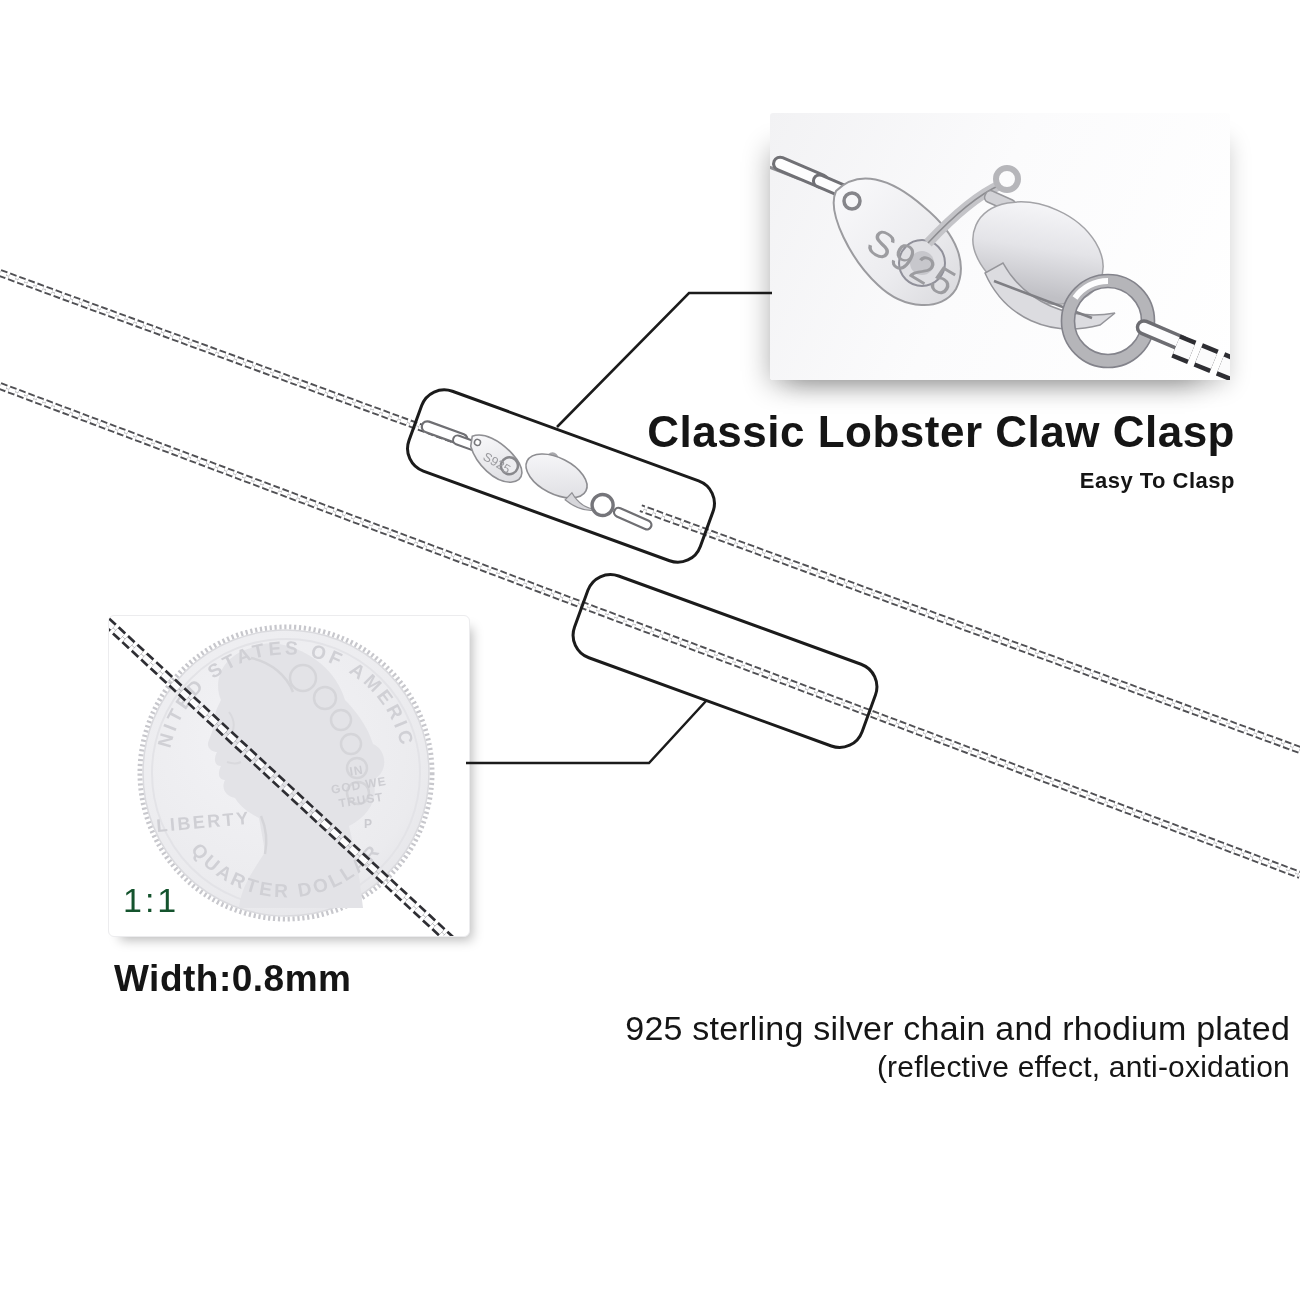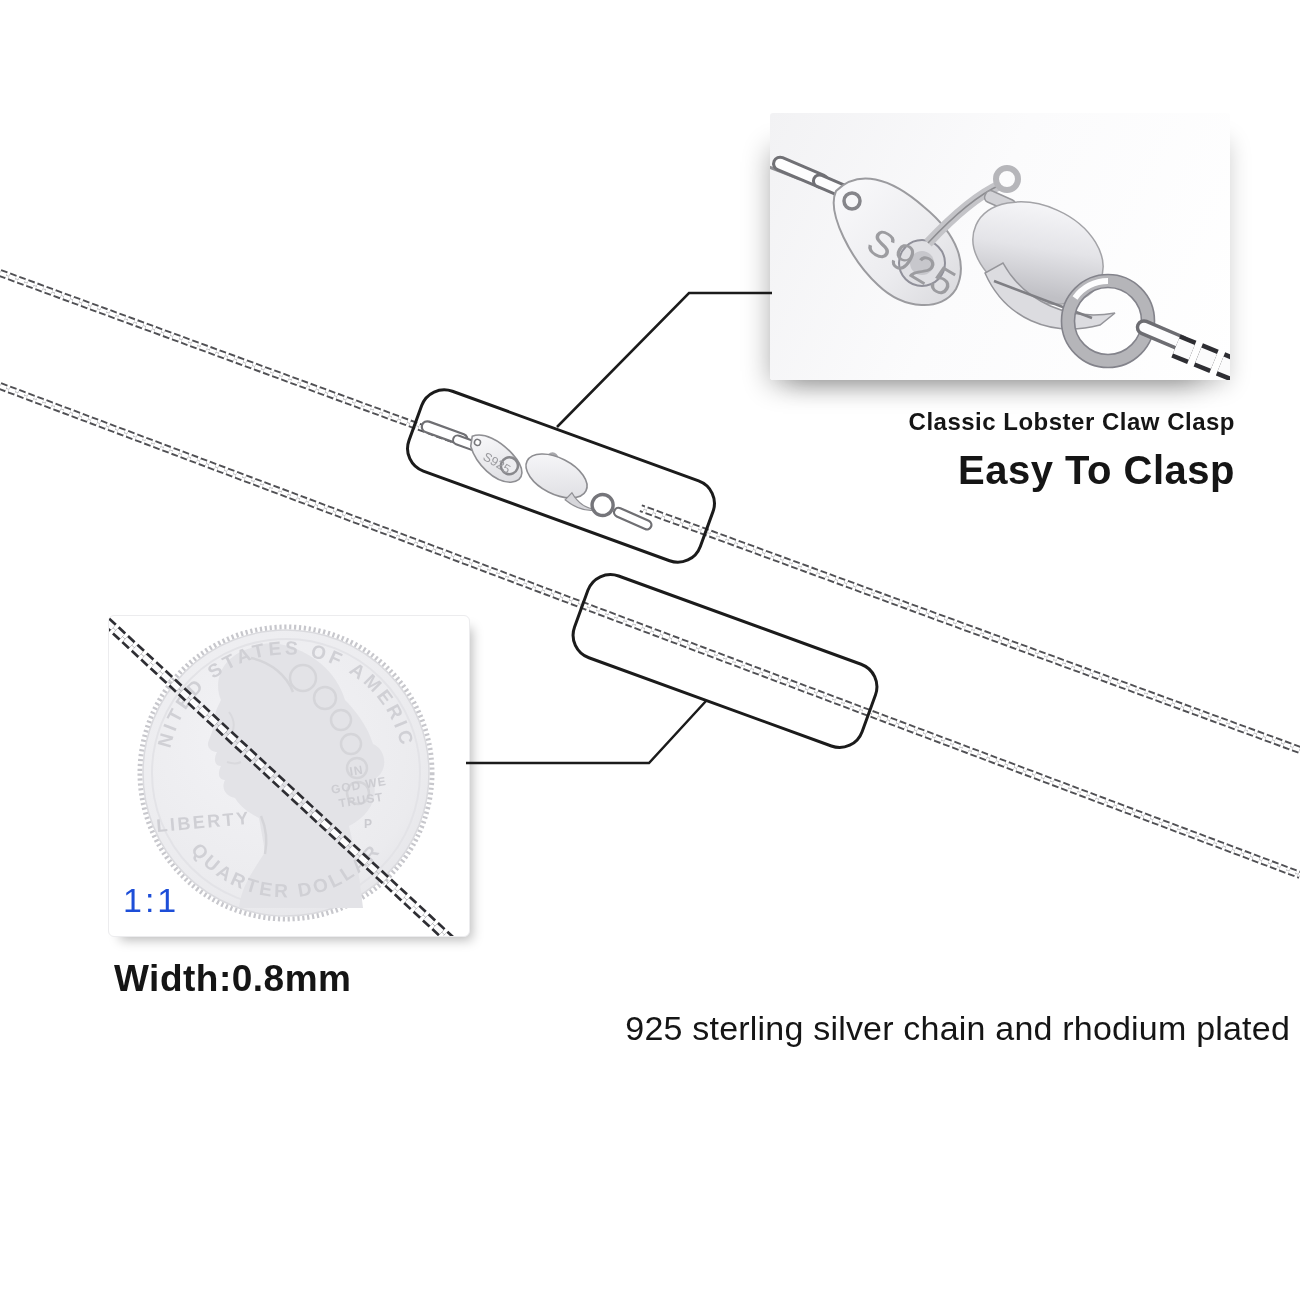--- a/index.html
+++ b/index.html
@@ -16,29 +16,29 @@
     background:linear-gradient(115deg,#f2f2f4 0%,#fbfbfc 45%,#ffffff 100%);
     border-radius:3px;
     box-shadow:-16px 20px 26px -16px rgba(0,0,0,.32), 10px 16px 22px -12px rgba(0,0,0,.22);
   }
   .coin-photo {
     left:108px; top:615px; width:360px; height:320px;
     background:#ffffff; border:1px solid #ececee; border-radius:6px;
     box-shadow:7px 8px 12px -5px rgba(0,0,0,.28);
   }
   .scale-label {
-    left:14px; bottom:16px; font-size:34px; letter-spacing:3px; color:#1d4ed8;
+    left:14px; bottom:16px; font-size:34px; letter-spacing:3px; color:#14532d;
   }
 
   
   .clasp-caption {
     right:65px; top:410px; text-align:right; line-height:1;
   }
-  .clasp-caption .l1 { font-size:24px; font-weight:600; letter-spacing:.5px; }
-  .clasp-caption .l2 { font-size:40px; font-weight:600; letter-spacing:.5px; margin-top:16px; }
+  .clasp-caption .l1 { font-size:44px; font-weight:600; letter-spacing:.5px; }
+  .clasp-caption .l2 { font-size:22px; font-weight:600; letter-spacing:.5px; margin-top:16px; }
 
   .width-label {
     left:114px; top:958px; font-size:37px; font-weight:700; letter-spacing:.5px;
   }
 
   .material-caption {
     right:10px; top:1011px; text-align:right; line-height:1;
   }
   .material-caption .m1 { font-size:34px; letter-spacing:.2px; }
   .material-caption .m2, .material-caption .m3 { font-size:30px; letter-spacing:.2px; margin-top:7px; }
@@ -213,15 +213,16 @@
 
   <div class="abs clasp-caption">
     <div class="l1">Classic Lobster Claw Clasp</div>
     <div class="l2">Easy To Clasp</div>
   </div>
 
   <div class="abs width-label">Width:0.8mm</div>
 
   <div class="abs material-caption">
     <div class="m1">925 sterling silver chain and rhodium plated</div>
+    <div class="m2">(reflective effect, anti-oxidation</div>
   </div>
 
 </div>
 
 </body></html>

